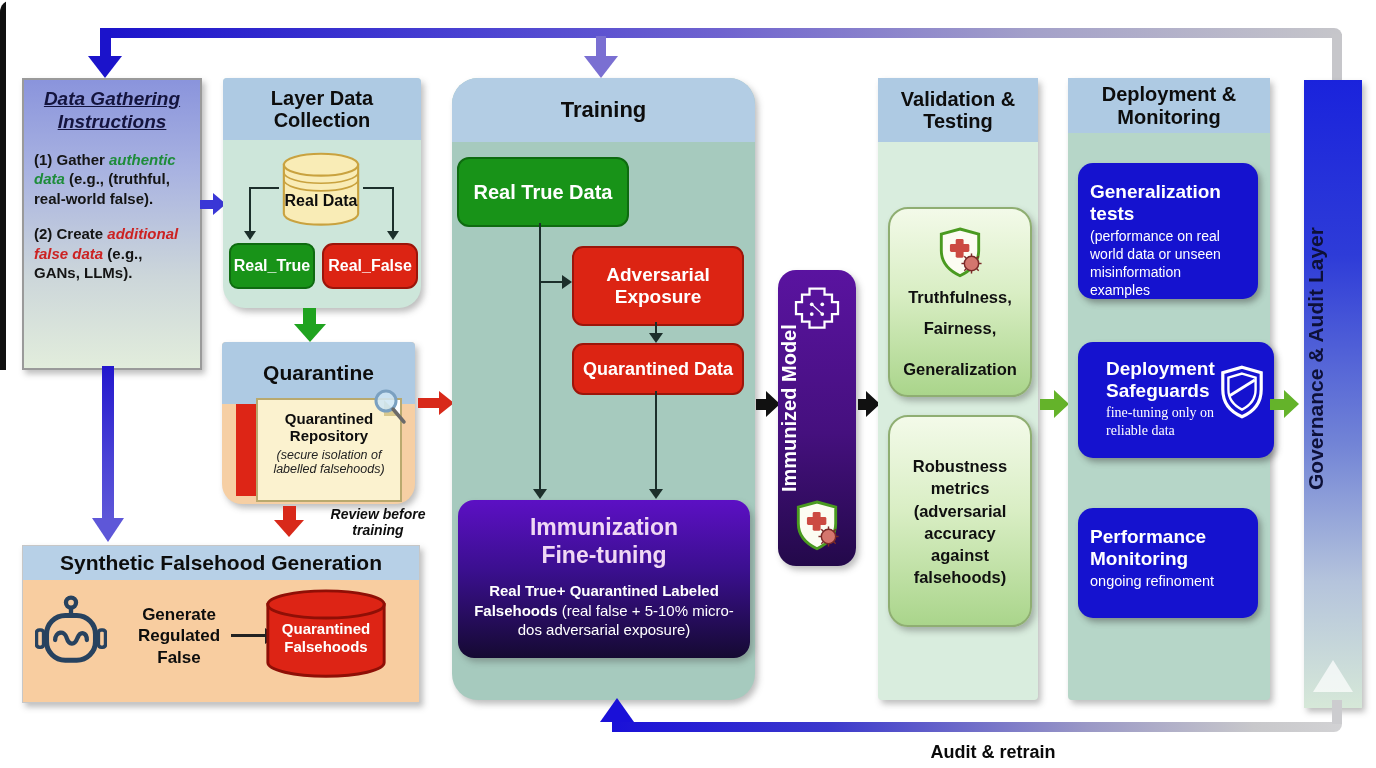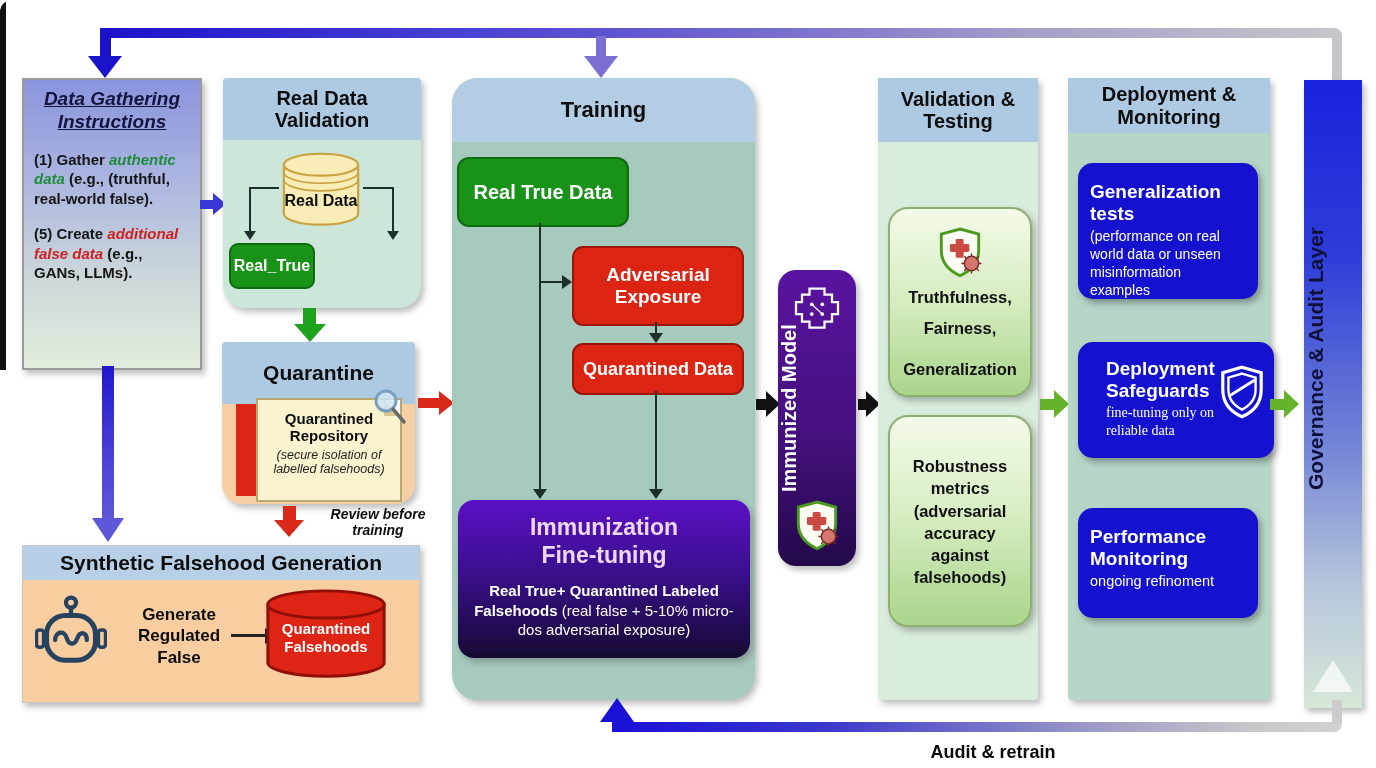--- a/index.html
+++ b/index.html
@@ -41,52 +41,53 @@
   <div class="tri" style="left:584px;top:56px;border-left:17px solid transparent;border-right:17px solid transparent;border-top:22px solid #7a6fd2;"></div>
 
   <div class="abs shadowed" style="left:22px;top:78px;width:176px;height:288px;border:2px solid #9a9a9a;
               background:linear-gradient(180deg,#8a94dc 0%,#a9b3e1 32%,#ccd6da 68%,#e2eddc 100%);">
     <div style="margin:8px 6px 0 6px;text-align:center;font-size:19px;font-weight:bold;font-style:italic;
                 text-decoration:underline;color:#14143e;line-height:1.2;">Data Gathering Instructions</div>
     <div style="margin:16px 8px 0 10px;font-size:15px;font-weight:bold;line-height:1.3;color:#141414;">
       <span>(1) Gather </span><span style="color:#1e8c3a;font-style:italic;">authentic data</span><span> (e.g., (truthful, real-world false).</span>
     </div>
     <div style="margin:16px 8px 0 10px;font-size:15px;font-weight:bold;line-height:1.3;color:#141414;">
-      <span>(5) Create </span><span style="color:#cc2222;font-style:italic;">additional false data</span><span> (e.g., GANs, LLMs).</span>
+      <span>(2) Create </span><span style="color:#cc2222;font-style:italic;">additional false data</span><span> (e.g., GANs, LLMs).</span>
     </div>
   </div>
 
   <div class="abs" style="left:200px;top:200px;width:14px;height:9px;background:#3936d6;"></div>
   <div class="tri" style="left:213px;top:193px;border-top:11px solid transparent;border-bottom:11px solid transparent;border-left:13px solid #3936d6;"></div>
 
   <div class="abs" style="left:102px;top:366px;width:12px;height:154px;background:linear-gradient(180deg,#2317cd 0%,#4a42d6 60%,#5e57d8 100%);"></div>
   <div class="tri" style="left:92px;top:518px;border-left:16px solid transparent;border-right:16px solid transparent;border-top:24px solid #5e57d8;"></div>
 
   <div class="abs shadowed" style="left:223px;top:78px;width:198px;height:230px;background:#cde6da;border-radius:4px 4px 22px 22px;">
     <div class="hdr" style="height:62px;font-size:20px;border-radius:4px 4px 0 0;">
-      <span style="display:block;width:130px;">Real Data Validation</span>
+      <span style="display:block;width:130px;">Layer Data Collection</span>
     </div>
 
     <div class="conn" style="left:26px;top:109px;width:30px;height:2px;"></div>
     <div class="conn" style="left:26px;top:109px;width:2px;height:46px;"></div>
     <div class="tri" style="left:21px;top:153px;border-left:6px solid transparent;border-right:6px solid transparent;border-top:9px solid #1c2f2b;"></div>
     <div class="conn" style="left:140px;top:109px;width:31px;height:2px;"></div>
     <div class="conn" style="left:169px;top:109px;width:2px;height:46px;"></div>
     <div class="tri" style="left:164px;top:153px;border-left:6px solid transparent;border-right:6px solid transparent;border-top:9px solid #1c2f2b;"></div>
 
     <div class="abs" style="left:54px;top:74px;width:88px;height:76px;">
       <svg width="88" height="76" viewBox="0 0 100 90">
         <path d="M6,15 v58 a44,13 0 0 0 88,0 v-58 z" fill="#f9ecb6" stroke="#c9a23f" stroke-width="2.5"></path>
         <path d="M6,24 a44,13 0 0 0 88,0" fill="none" stroke="#c9a23f" stroke-width="2"></path>
         <path d="M6,33 a44,13 0 0 0 88,0" fill="none" stroke="#c9a23f" stroke-width="2"></path>
         <ellipse cx="50" cy="15" rx="44" ry="13" fill="#f9ecb6" stroke="#c9a23f" stroke-width="2.5"></ellipse>
       </svg>
       <div class="abs" style="left:0;right:0;top:40px;text-align:center;font-size:16px;font-weight:bold;color:#0d0d0d;">Real Data</div>
     </div>
     <div class="abs pillgreen" style="left:6px;top:165px;width:82px;height:42px;font-size:16px;">Real_True</div>
+    <div class="abs pillred" style="left:99px;top:165px;width:92px;height:42px;font-size:16px;">Real_False</div>
   </div>
 
   <div class="abs" style="left:303px;top:308px;width:13px;height:18px;background:#1fa31f;"></div>
   <div class="tri" style="left:294px;top:324px;border-left:16px solid transparent;border-right:16px solid transparent;border-top:18px solid #1fa31f;"></div>
 
   <div class="abs shadowed" style="left:222px;top:342px;width:193px;height:162px;background:#f6cfa4;border-radius:4px 4px 20px 20px;">
     <div class="hdr" style="height:62px;font-size:21px;border-radius:4px 4px 0 0;">
       <span>Quarantine</span>
     </div>
     <div class="abs" style="left:14px;top:62px;width:20px;height:92px;background:#dd2516;"></div>

